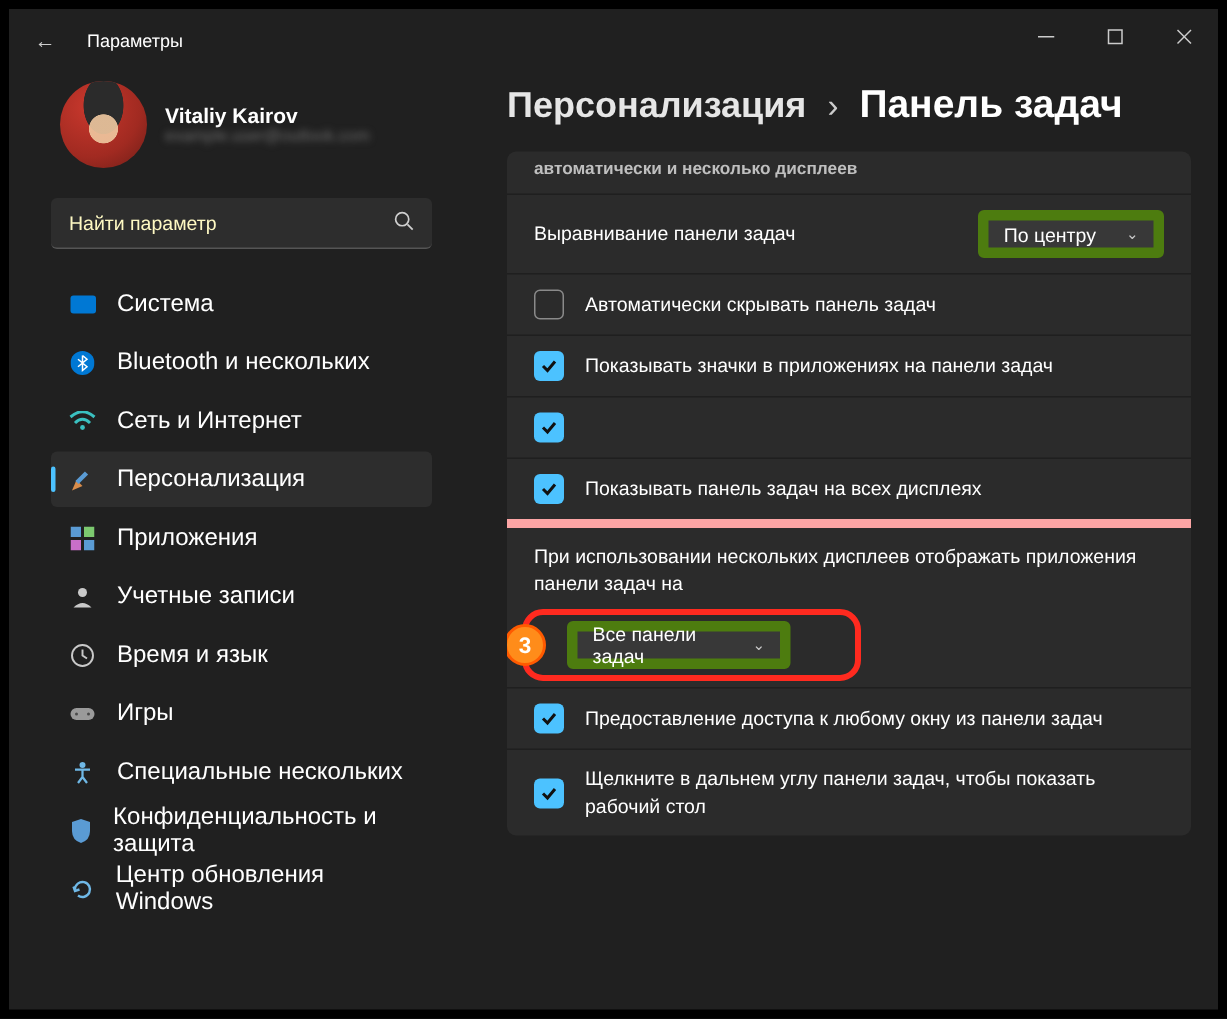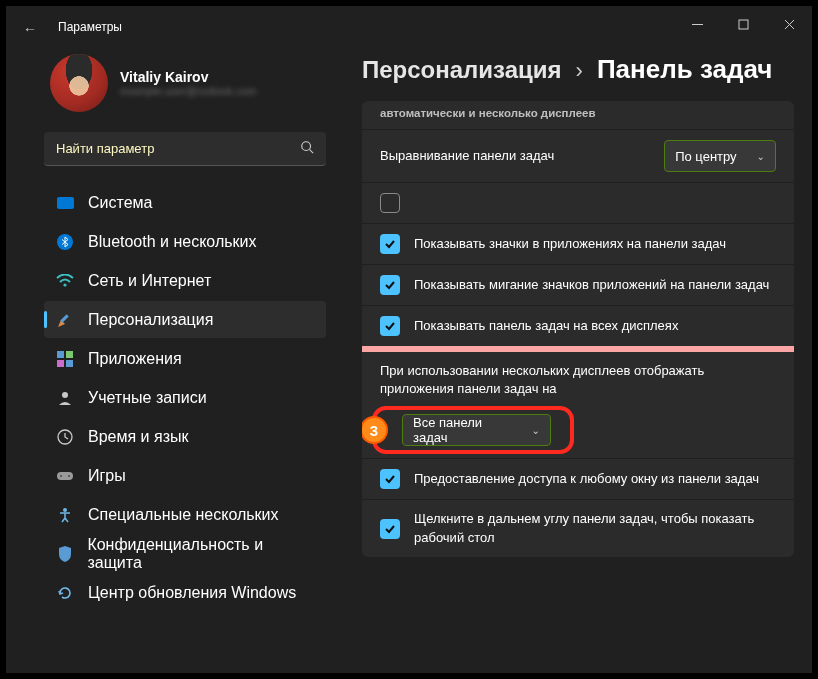--- a/index.html
+++ b/index.html
@@ -9,21 +9,21 @@
 
 .titlebar { height: 42px; display: flex; align-items: center; padding: 0 8px; color: #ffffff; font-size: 12px; }
 .titlebar .back { width: 32px; text-align: center; color: #cccccc; cursor: pointer; font-size: 14px; }
 .titlebar .title { margin-left: 12px; }
 .winbtns { position: absolute; top: 0; right: 0; display: flex; }
 .winbtn { width: 46px; height: 36px; display: flex; align-items: center; justify-content: center; color: #cccccc; cursor: pointer; }
 .winbtn svg { width: 11px; height: 11px; }
 
 .content { display: flex; height: calc(100% - 42px); }
 
-.sidebar { width: 310px; padding: 0 14px; overflow-y: auto; margin-left: 24px; }
+.sidebar { width: 310px; padding: 0 28px; overflow-y: auto; }
 .user { display: flex; align-items: center; gap: 12px; padding: 6px 6px 14px 6px; }
 .avatar { width: 58px; height: 58px; border-radius: 50%; background: radial-gradient(circle at 35% 30%, #c9382d 0%, #a12a21 60%, #6d1d17 100%); position: relative; overflow: hidden; }
 .avatar::after { content: ""; position: absolute; inset: 0; background: radial-gradient(circle at 50% 55%, rgba(240,200,160,0.9) 0 22%, transparent 23%), radial-gradient(ellipse at 50% 28%, #2b2b2b 0 32%, transparent 33%); }
 .user-name { color: #ffffff; font-size: 14px; font-weight: 600; }
 .user-email { color: #6b6b6b; font-size: 11px; filter: blur(2.5px); }
 
 .search { margin: 6px 0 18px 0; height: 34px; background: #2d2d2d; border-bottom: 1px solid #555; border-radius: 4px; display: flex; align-items: center; padding: 0 12px; color: #cccccc; font-size: 13px; }
 .search .ph { flex: 1; color: #fef9c3; }
 .search .mag { color: #cfcfcf; }
 
@@ -43,21 +43,21 @@
 .row { padding: 10px 18px; display: flex; align-items: center; gap: 14px; border-top: 1px solid #1f1f1f; color: #ffffff; font-size: 13px; }
 .row:first-child { border-top: none; }
 .row .label { flex: 1; line-height: 1.4; }
 .sublabel { color: #bfbfbf; font-size: 11.5px; padding: 6px 18px 10px 18px; font-weight: bold; }
 
 .check { width: 20px; height: 20px; border-radius: 4px; display: flex; align-items: center; justify-content: center; flex-shrink: 0; }
 .check.off { border: 1.5px solid #8a8a8a; background: transparent; }
 .check.on { background: #4cc2ff; }
 .check.on svg { width: 12px; height: 12px; }
 
-.dropdown { height: 32px; background: #383838; border: 1px solid #4d7c0f; border-radius: 4px; display: flex; align-items: center; padding: 0 10px; gap: 20px; color: #ffffff; font-size: 13px; cursor: pointer; }
+.dropdown { height: 32px; background: #383838; border: 7px solid #4d7c0f; border-radius: 4px; display: flex; align-items: center; padding: 0 10px; gap: 20px; color: #ffffff; font-size: 13px; cursor: pointer; }
 .dropdown .chev { color: #cccccc; font-size: 10px; }
 
 .highlighted { position: relative; padding: 12px 18px; }
 .hl-ring { position: absolute; left: 10px; right: 220px; top: 4px; bottom: 4px; border: 4px solid #ff2a1f; border-radius: 14px; pointer-events: none; }
 .num-badge { position: absolute; left: -2px; top: 50%; transform: translateY(-50%); width: 28px; height: 28px; border-radius: 50%; background: #ff8c1a; border: 2px solid #ff5a00; color: #ffffff; font-weight: 700; font-size: 15px; display: flex; align-items: center; justify-content: center; z-index: 2; }
 
 .icon-rect { width: 17px; height: 12px; border-radius: 2px; }
 </style>
 </head>
 <body>
@@ -222,38 +222,38 @@
         <div class="row">
           <span class="label">Выравнивание панели задач</span>
           <div class="dropdown">
             <span>По центру</span>
             <span class="chev">⌄</span>
           </div>
         </div>
 
         <div class="row">
           <span class="check off"></span>
+          <span class="label">Автоматически скрывать панель задач</span>
         </div>
 
         <div class="row">
           <span class="check on">
                 <svg viewBox="0 0 12 12">
                   <path d="M2 6 L5 9 L10 3" fill="none" stroke="#111" stroke-width="2"></path>
                 </svg>
               </span>
           <span class="label">Показывать значки в приложениях на панели задач</span>
         </div>
 
         <div class="row">
           <span class="check on">
                 <svg viewBox="0 0 12 12">
                   <path d="M2 6 L5 9 L10 3" fill="none" stroke="#111" stroke-width="2"></path>
                 </svg>
               </span>
-          <span class="label">Показывать мигание значков приложений на панели задач</span>
         </div>
 
         <div class="row">
           <span class="check on">
                 <svg viewBox="0 0 12 12">
                   <path d="M2 6 L5 9 L10 3" fill="none" stroke="#111" stroke-width="2"></path>
                 </svg>
               </span>
           <span class="label">Показывать панель задач на всех дисплеях</span>
         </div>

